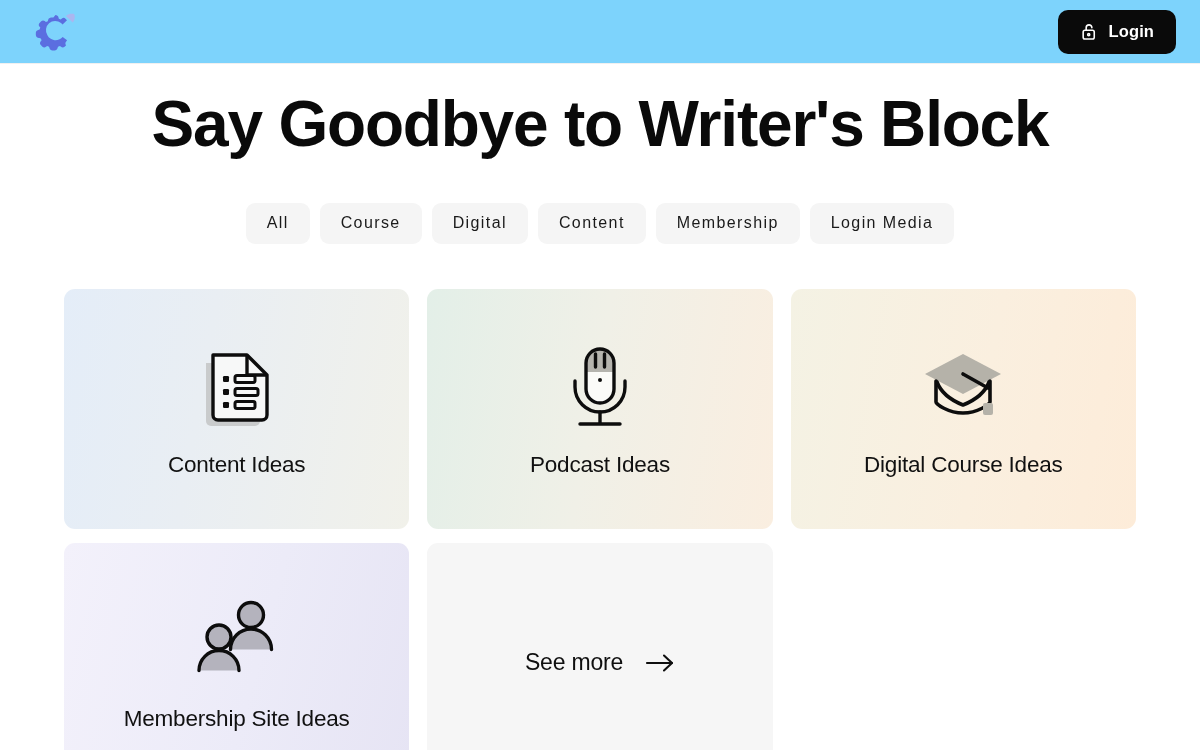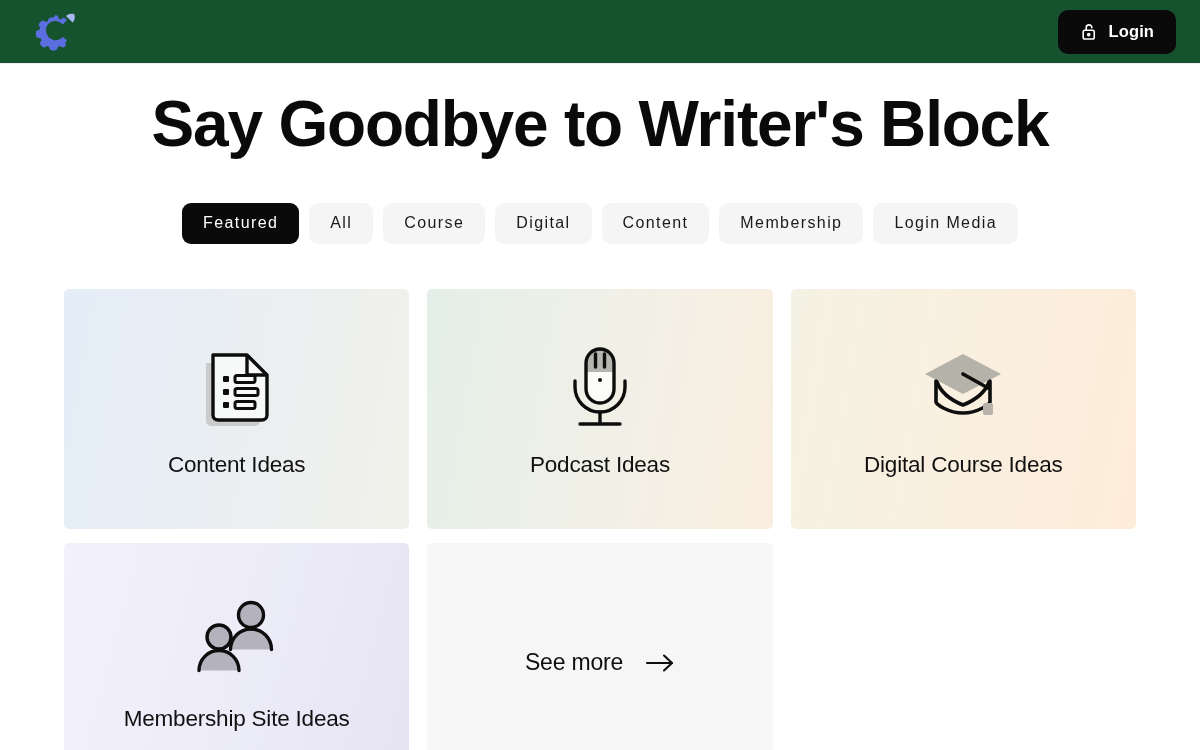--- a/index.html
+++ b/index.html
@@ -14,21 +14,21 @@
 
   
   .header {
     height: 64px;
     width: 100%;
     border-bottom: 1px solid #f0f0f0;
     display: flex;
     align-items: center;
     justify-content: space-between;
     padding: 0 24px 0 32px;
-    background: #14532d;
+    background: #7dd3fc;
   }
   .logo-wrap { display: flex; align-items: center; height: 44px; }
   .logo { width: 46px; height: 46px; display: block; }
 
   .login-btn {
     display: flex;
     align-items: center;
     gap: 10px;
     background: #0a0a0a;
     color: #ffffff;
@@ -89,21 +89,21 @@
   
   .grid {
     margin: 45px auto 0;
     width: 1072px;
     display: grid;
     grid-template-columns: repeat(3, 1fr);
     gap: 14px 18px;
   }
   .card {
     height: 240px;
-    border-radius: 5px;
+    border-radius: 11px;
     position: relative;
     display: flex;
     flex-direction: column;
     align-items: center;
     justify-content: center;
     cursor: pointer;
     overflow: hidden;
   }
   .card-icon {
     height: 96px;
@@ -154,21 +154,20 @@
     </svg>
     <span>Login</span>
   </button>
 </div>
 
 <div class="hero">
   <h1>Say Goodbye to Writer's Block</h1>
 </div>
 
 <div class="tabs">
-  <button class="tab active">Featured</button>
   <button class="tab">All</button>
   <button class="tab">Course</button>
   <button class="tab">Digital</button>
   <button class="tab">Content</button>
   <button class="tab">Membership</button>
   <button class="tab">Login Media</button>
 </div>
 
 <div class="grid">
 

